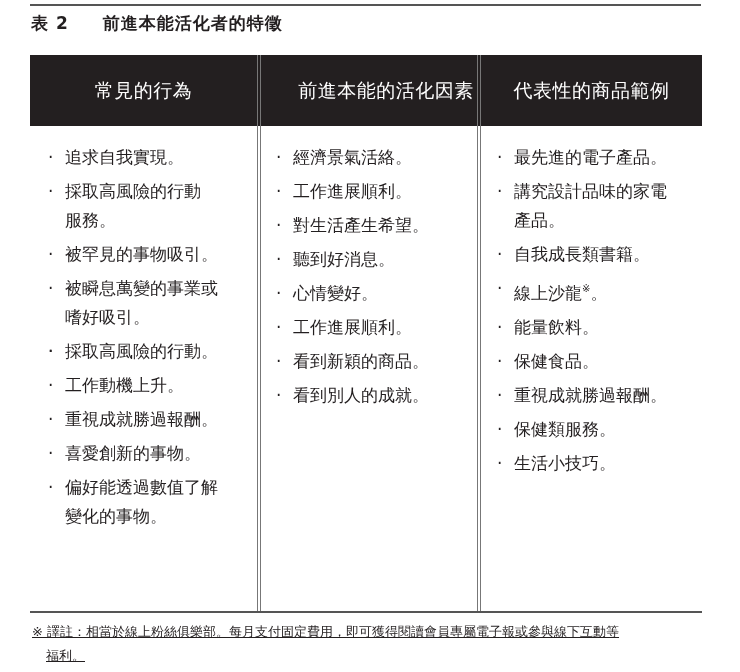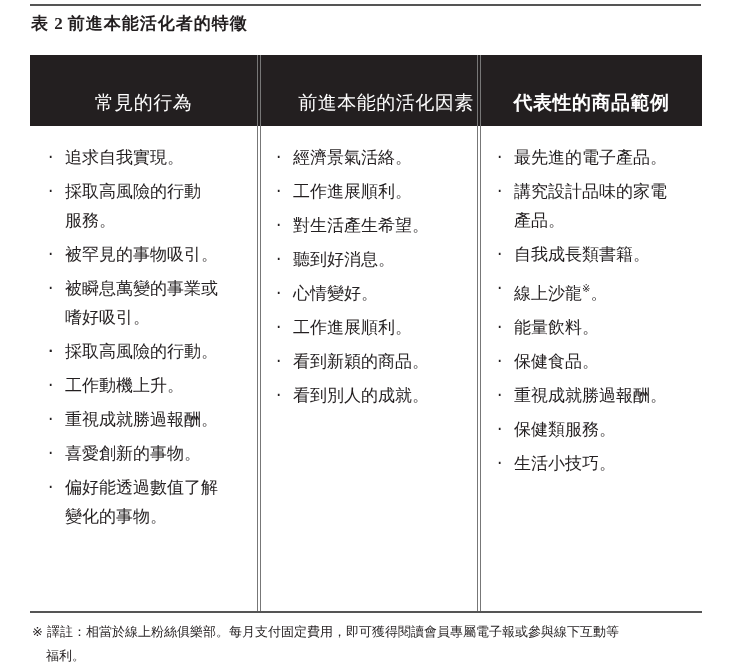--- a/index.html
+++ b/index.html
@@ -1,46 +1,46 @@
 <!DOCTYPE html>
 <html><head>
 <meta charset="utf-8">
 <style>
   html, body { margin: 0; padding: 0; background: #ffffff; }
   body { width: 740px; height: 672px; position: relative; overflow: hidden;
          font-family: "DejaVu Sans", "Liberation Sans", sans-serif; color: #231f20; }
   .top-rule { position: absolute; left: 30px; top: 4px; width: 671px; height: 2px; background: #555; }
   .title { position: absolute; left: 31px; top: 12px; font-size: 17px; font-weight: bold; letter-spacing: 1px; white-space: nowrap; }
-  .title .num { margin-right: 4px; font-family: Liberation Serif, serif; }
+  .title .num { margin-right: 34px; }
   .table { position: absolute; left: 30px; top: 55px; width: 672px; height: 558px; }
   .header { position: absolute; left: 0; top: 0; width: 672px; height: 71px; background: #231f20; }
   .hcell { position: absolute; top: 0; height: 71px; display: flex; align-items: center; justify-content: center;
-           color: #ffffff; font-size: 19px; letter-spacing: 0.5px; margin-top: 12px; }
+           color: #ffffff; font-size: 19px; letter-spacing: 0.5px; }
   .vdiv { position: absolute; top: 0; width: 4px; height: 558px; border-left: 1px solid #777; border-right: 1px solid #777; box-sizing: border-box; }
   .bottom-rule { position: absolute; left: 0; top: 556px; width: 672px; height: 2px; background: #555; }
   .col { position: absolute; top: 88px; }
   .item { position: relative; font-size: 17px; line-height: 29px; padding-left: 20px; margin-bottom: 5px; white-space: pre-line; }
   .item .bullet { position: absolute; left: 3px; top: 0; }
   sup.mark { font-size: 10px; vertical-align: 7px; }
-  .footnote { position: absolute; left: 32px; top: 620px; font-size: 13px; line-height: 24px; width: 680px; }
+  .footnote { position: absolute; left: 32px; top: 620px; font-size: 13px; line-height: 24px; width: 680px; text-decoration: underline; }
   .footnote .cont { padding-left: 14px; display: block; }
 </style>
 </head>
 <body>
 
 <div class="top-rule"></div>
 <div class="title">
   <span class="num">表 2</span><span>前進本能活化者的特徵</span>
 </div>
 
 <div class="table">
   <div class="header">
     <div class="hcell" style="left:0;width:227px;">常見的行為</div>
     <div class="hcell" style="left:248px;width:216px;">前進本能的活化因素</div>
-    <div class="hcell" style="left:451px;width:221px;font-weight:bold;">代表性的商品範例</div>
+    <div class="hcell" style="left:451px;width:221px;">代表性的商品範例</div>
   </div>
   <div class="vdiv" style="left:227px;"></div>
   <div class="vdiv" style="left:447px;"></div>
 
   <div class="col" style="left:15px;width:210px;">
     <div class="item"><span class="bullet">·</span><span>追求自我實現。</span></div>
     <div class="item"><span class="bullet">·</span><span>採取高風險的行動
 服務。</span></div>
     <div class="item"><span class="bullet">·</span><span>被罕見的事物吸引。</span></div>
     <div class="item"><span class="bullet">·</span><span>被瞬息萬變的事業或

